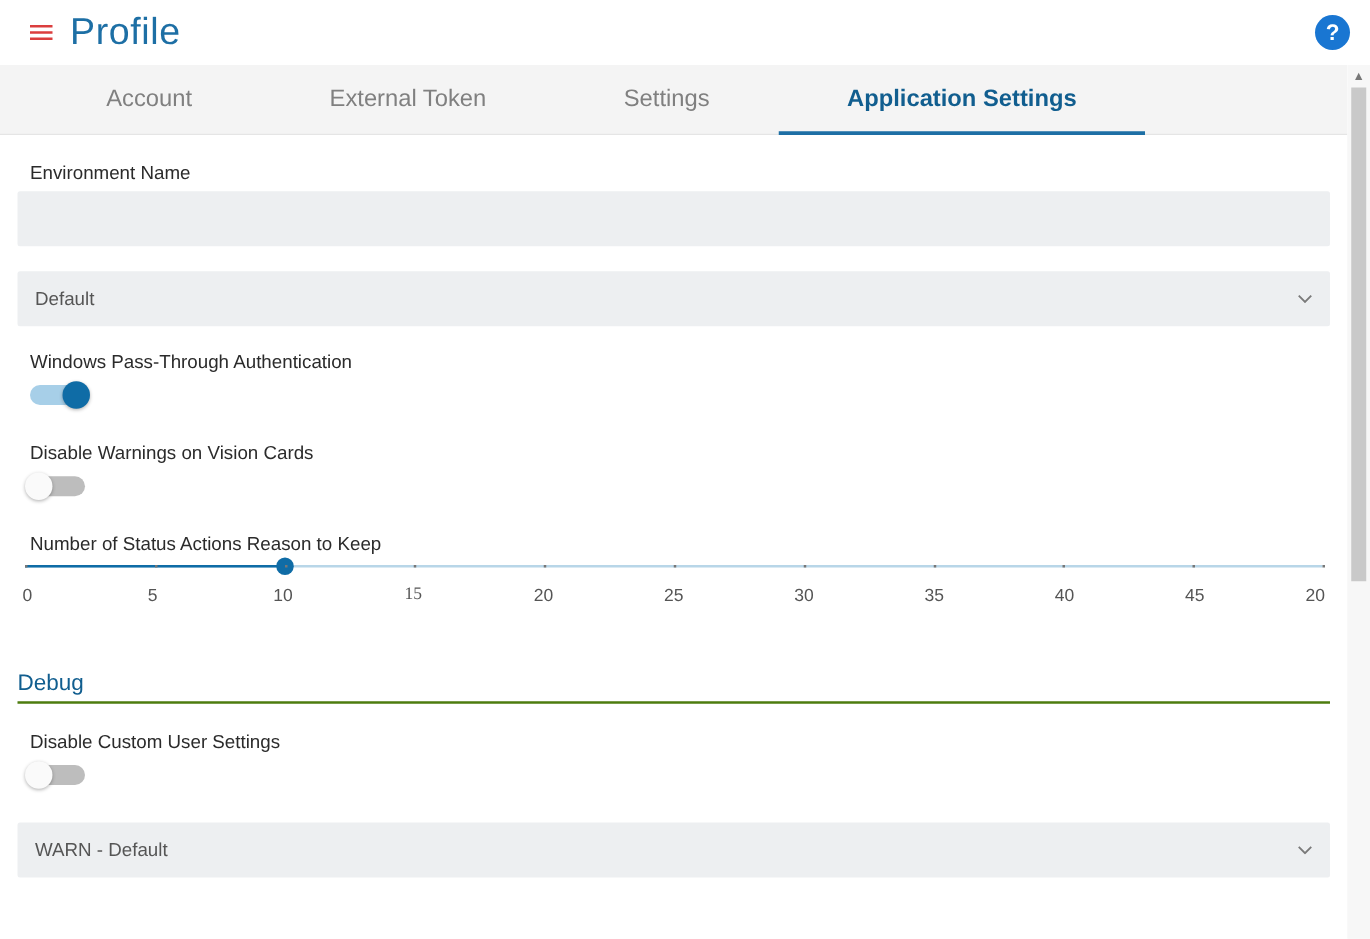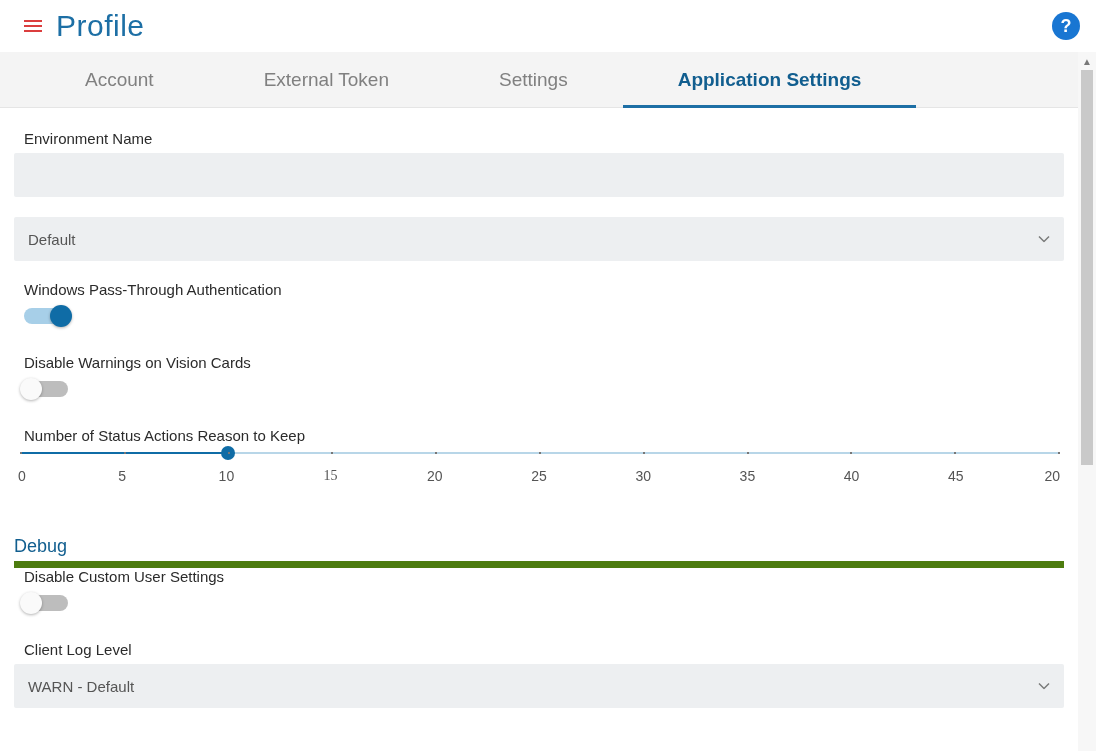--- a/index.html
+++ b/index.html
@@ -225,22 +225,23 @@
   }
   .slider-labels span:first-child { transform: translateX(0); }
   .slider-labels span:last-child { transform: translateX(-100%); }
 
   
   .section-heading {
     font-size: 18px;
     color: #115e8f;
     font-weight: 400;
     margin-top: 44px;
-    border-bottom: 7px solid #4d7c0f;
+    border-bottom: 2px solid #4d7c0f;
     padding-bottom: 4px;
+    margin-bottom: 22px;
   }
 </style>
 </head>
 <body>
 
 <div class="header">
   <div class="hamburger">
     <span></span>
       <span></span>
       <span></span>
@@ -324,21 +325,20 @@
 
       <div class="section-heading">Debug</div>
 
       <div class="toggle-row">
         <div class="field-label" style="padding-left:0">Disable Custom User Settings</div>
         <div class="toggle off">
           <div class="toggle-knob"></div>
         </div>
       </div>
 
-      <div class="field-label">Client Log Level</div>
       <div class="select-input" style="margin-bottom:0">
         <span>WARN - Default</span>
         <span class="caret">
           <svg width="12" height="7" viewBox="0 0 12 7">
               <path d="M1 1 L6 6 L11 1" fill="none" stroke="#7a7a7a" stroke-width="1.5"></path>
             </svg>
         </span>
       </div>
 
     </div>

